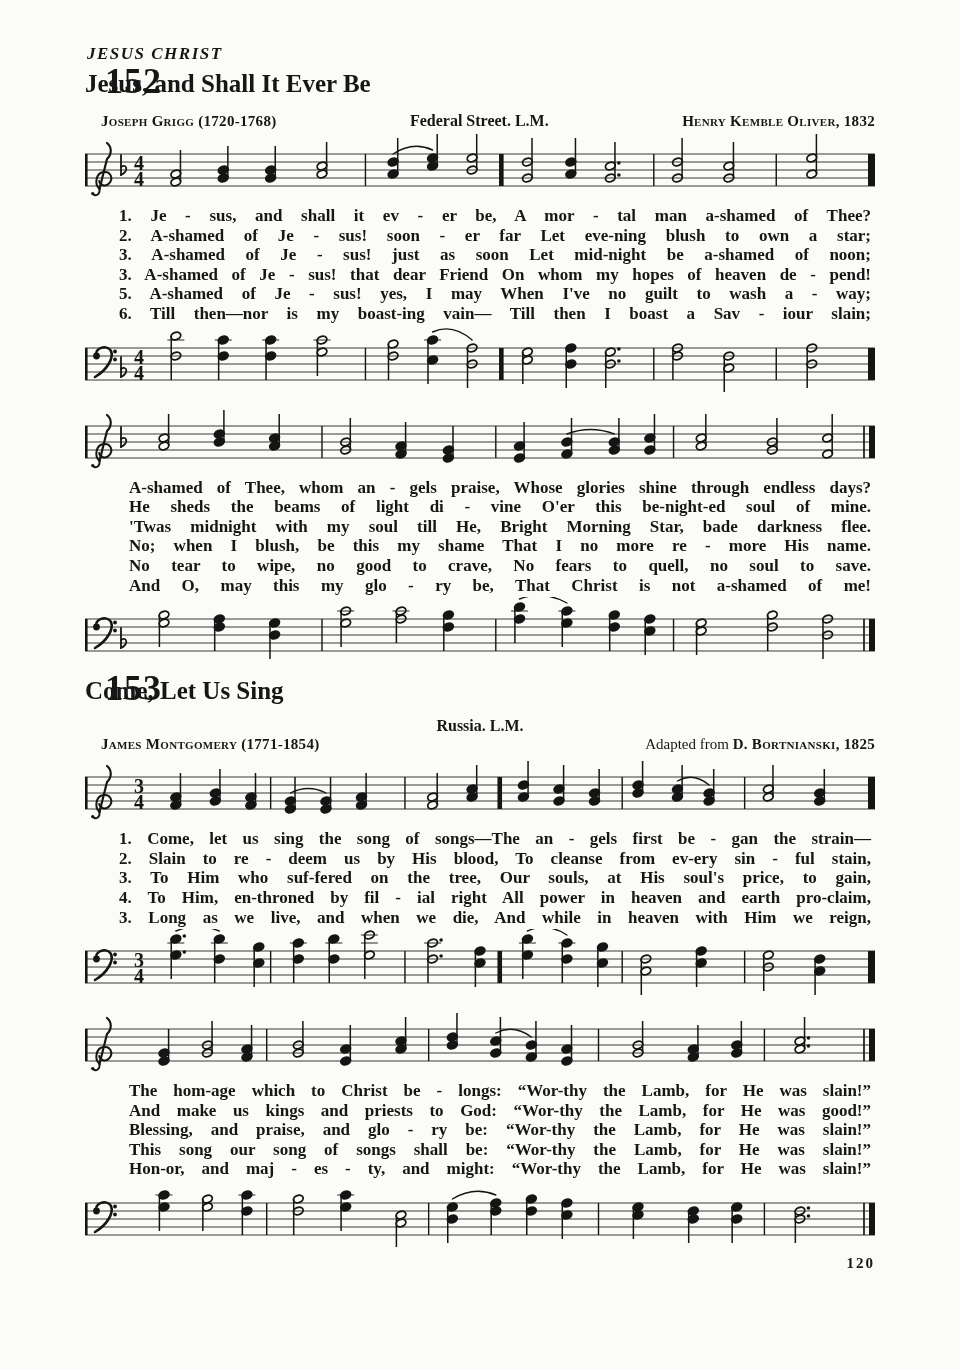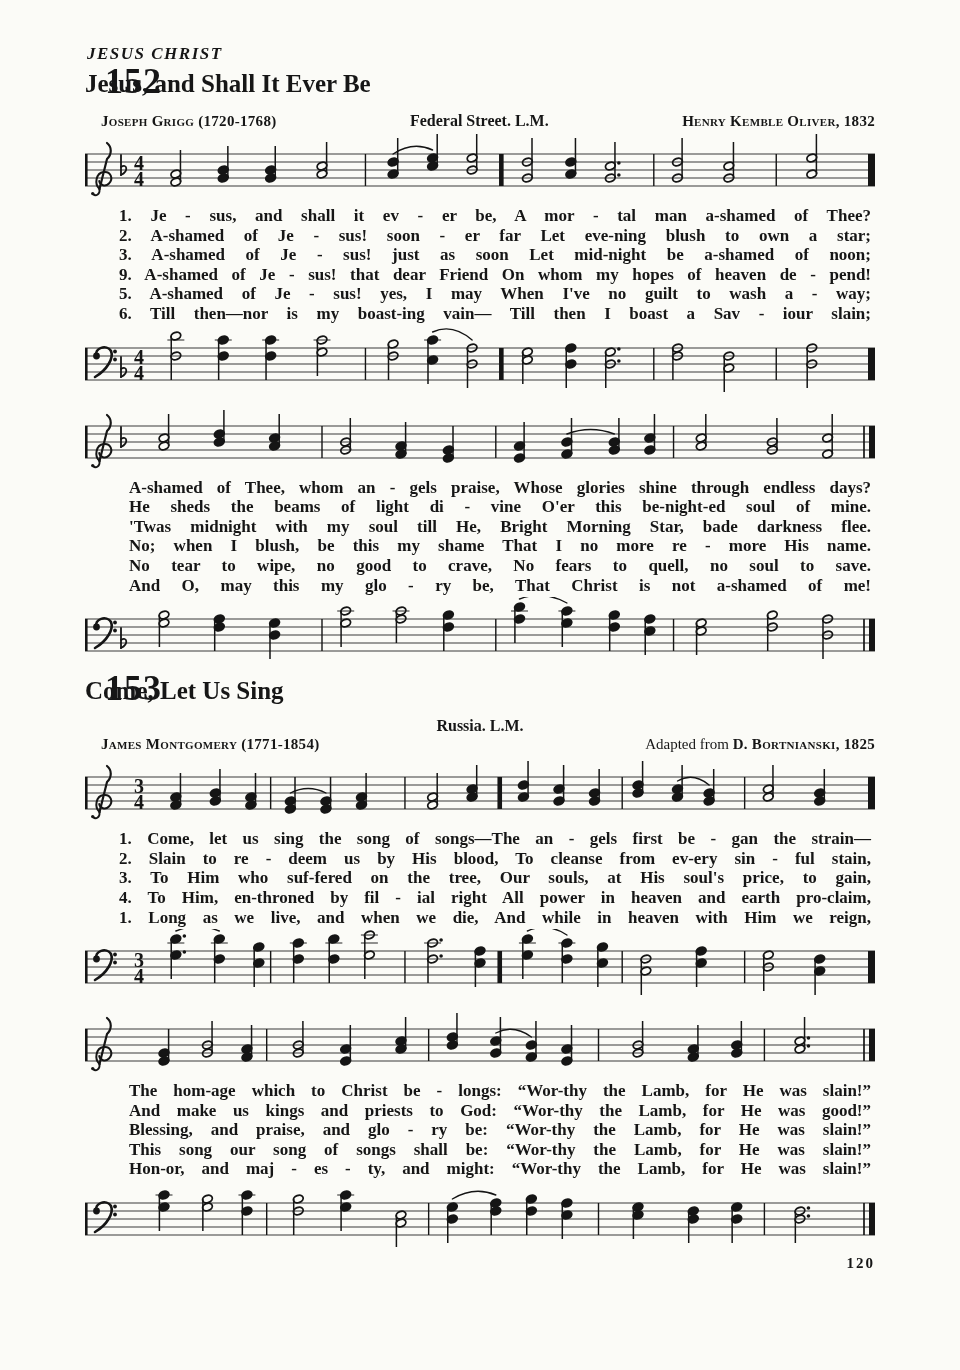--- a/index.html
+++ b/index.html
@@ -125,21 +125,21 @@
         <ellipse cx="726.8000000000001" cy="26" rx="5" ry="3.6" transform="rotate(-20 726.8000000000001 26)" fill="none" stroke="#151515" stroke-width="1.8"></ellipse>
         <ellipse cx="726.8000000000001" cy="42" rx="5" ry="3.6" transform="rotate(-20 726.8000000000001 42)" fill="none" stroke="#151515" stroke-width="1.8"></ellipse>
         <line x1="731.4000000000001" y1="42" x2="731.4000000000001" y2="2" stroke="#151515" stroke-width="1.5"></line>
         <path d="M 308.1,22 Q 327.85,9 347.6,18" fill="none" stroke="#151515" stroke-width="1.4" stroke-linecap="round"></path>
       </svg>
 
     <div class="lyrics">
       <div class="lyric-line">1. Je - sus, and shall it ev - er be, A mor - tal man a-shamed of Thee?</div>
       <div class="lyric-line">2. A-shamed of Je - sus! soon - er far Let eve-ning blush to own a star;</div>
       <div class="lyric-line">3. A-shamed of Je - sus! just as soon Let mid-night be a-shamed of noon;</div>
-      <div class="lyric-line">9. A-shamed of Je - sus! that dear Friend On whom my hopes of heaven de - pend!</div>
+      <div class="lyric-line">3. A-shamed of Je - sus! that dear Friend On whom my hopes of heaven de - pend!</div>
       <div class="lyric-line">5. A-shamed of Je - sus! yes, I may When I've no guilt to wash a - way;</div>
       <div class="lyric-line">6. Till then—nor is my boast-ing vain— Till then I boast a Sav - iour slain;</div>
     </div>
 
     <svg class="staff" width="790" height="72">
         <line x1="0" y1="22" x2="790" y2="22" stroke="#3a3a3a" stroke-width="1.1"></line>
         <line x1="0" y1="30" x2="790" y2="30" stroke="#3a3a3a" stroke-width="1.1"></line>
         <line x1="0" y1="38" x2="790" y2="38" stroke="#3a3a3a" stroke-width="1.1"></line>
         <line x1="0" y1="46" x2="790" y2="46" stroke="#3a3a3a" stroke-width="1.1"></line>
         <line x1="0" y1="54" x2="790" y2="54" stroke="#3a3a3a" stroke-width="1.1"></line>
@@ -427,21 +427,21 @@
         <line x1="739.3000000000001" y1="46" x2="739.3000000000001" y2="14" stroke="#151515" stroke-width="1.5"></line>
         <path d="M 205.4,38 Q 223.175,29 240.95,38" fill="none" stroke="#151515" stroke-width="1.4" stroke-linecap="round"></path>
         <path d="M 592.5,26 Q 608.3,17 624.1,30" fill="none" stroke="#151515" stroke-width="1.4" stroke-linecap="round"></path>
       </svg>
 
     <div class="lyrics">
       <div class="lyric-line">1. Come, let us sing the song of songs—The an - gels first be - gan the strain—</div>
       <div class="lyric-line">2. Slain to re - deem us by His blood, To cleanse from ev-ery sin - ful stain,</div>
       <div class="lyric-line">3. To Him who suf-fered on the tree, Our souls, at His soul's price, to gain,</div>
       <div class="lyric-line">4. To Him, en-throned by fil - ial right All power in heaven and earth pro-claim,</div>
-      <div class="lyric-line">1. Long as we live, and when we die, And while in heaven with Him we reign,</div>
+      <div class="lyric-line">3. Long as we live, and when we die, And while in heaven with Him we reign,</div>
     </div>
 
     <svg class="staff" width="790" height="72">
         <line x1="0" y1="22" x2="790" y2="22" stroke="#3a3a3a" stroke-width="1.1"></line>
         <line x1="0" y1="30" x2="790" y2="30" stroke="#3a3a3a" stroke-width="1.1"></line>
         <line x1="0" y1="38" x2="790" y2="38" stroke="#3a3a3a" stroke-width="1.1"></line>
         <line x1="0" y1="46" x2="790" y2="46" stroke="#3a3a3a" stroke-width="1.1"></line>
         <line x1="0" y1="54" x2="790" y2="54" stroke="#3a3a3a" stroke-width="1.1"></line>
         <line x1="1.3" y1="22" x2="1.3" y2="54" stroke="#151515" stroke-width="2.6"></line>
         <line x1="185.64999999999998" y1="22" x2="185.64999999999998" y2="54" stroke="#151515" stroke-width="1.4"></line>

